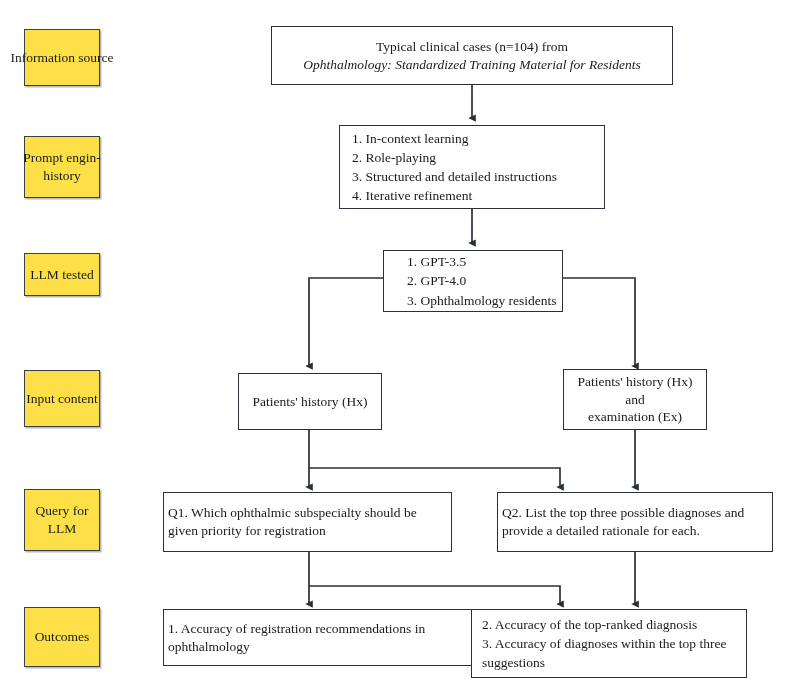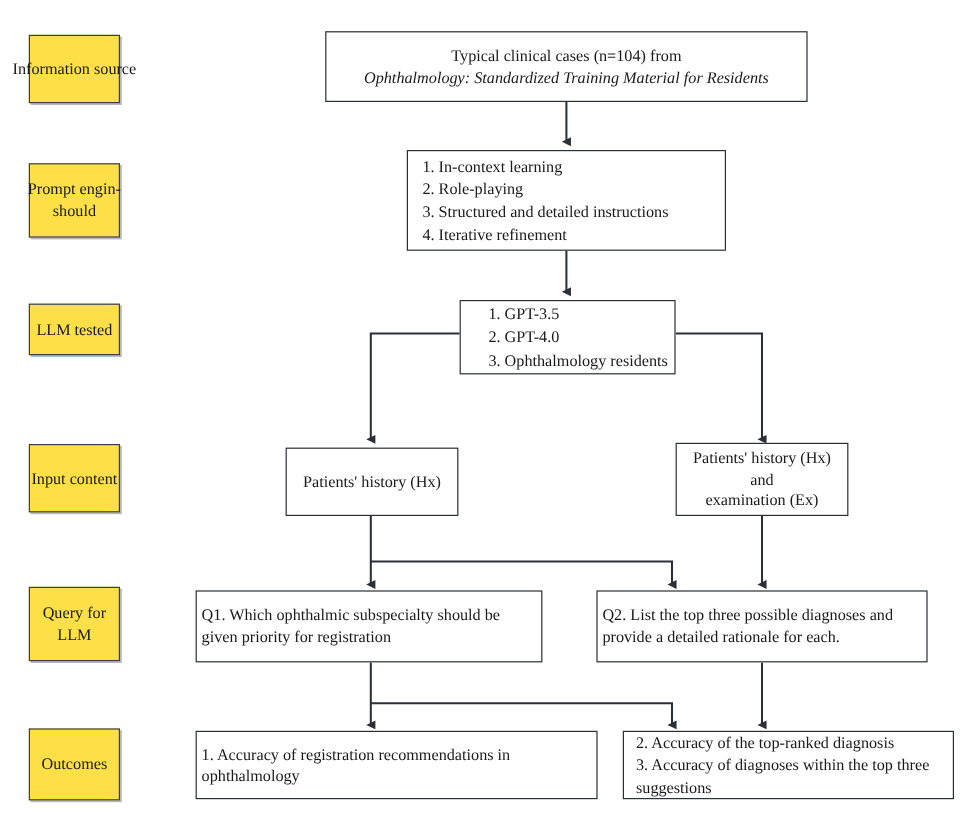--- a/index.html
+++ b/index.html
@@ -103,21 +103,21 @@
       <path d="M635,552 L635,604" marker-end="url(#arrowhead)"></path>
     </g>
   </svg>
 
   <div class="node stage" style="left:24px; top:29px; width:76px; height:57px;">
     <span class="ln">Information source</span>
   </div>
 
   <div class="node stage" style="left:24px; top:136px; width:76px; height:62px;">
     <span class="ln">Prompt engin-</span>
-    <span class="ln">should</span>
+    <span class="ln">history</span>
   </div>
 
   <div class="node stage" style="left:24px; top:253px; width:76px; height:43px;">
     <span class="ln">LLM tested</span>
   </div>
 
   <div class="node stage" style="left:24px; top:489px; width:76px; height:62px;">
     <span class="ln">Query for</span>
     <span class="ln">LLM</span>
   </div>
@@ -163,19 +163,19 @@
   </div>
 
   <div class="node parabox" style="left:497px; top:492px; width:276px; height:60px;">
     <span class="ln">Q2. List the top three possible diagnoses and provide a detailed rationale for each.</span>
   </div>
 
   <div class="node parabox" style="left:163px; top:609px; width:335px; height:57px;">
     <span class="ln">1. Accuracy of registration recommendations in ophthalmology</span>
   </div>
 
-  <div class="node listbox tight" style="left:519px; top:609px; width:276px; height:57px; padding-left:10px;">
+  <div class="node listbox tight" style="left:471px; top:609px; width:276px; height:69px; padding-left:10px;">
     <span class="ln">2. Accuracy of the top-ranked diagnosis</span>
     <span class="ln">3. Accuracy of diagnoses within the top three</span>
     <span class="ln">suggestions</span>
   </div>
 
 </div>
 
 </body></html>

